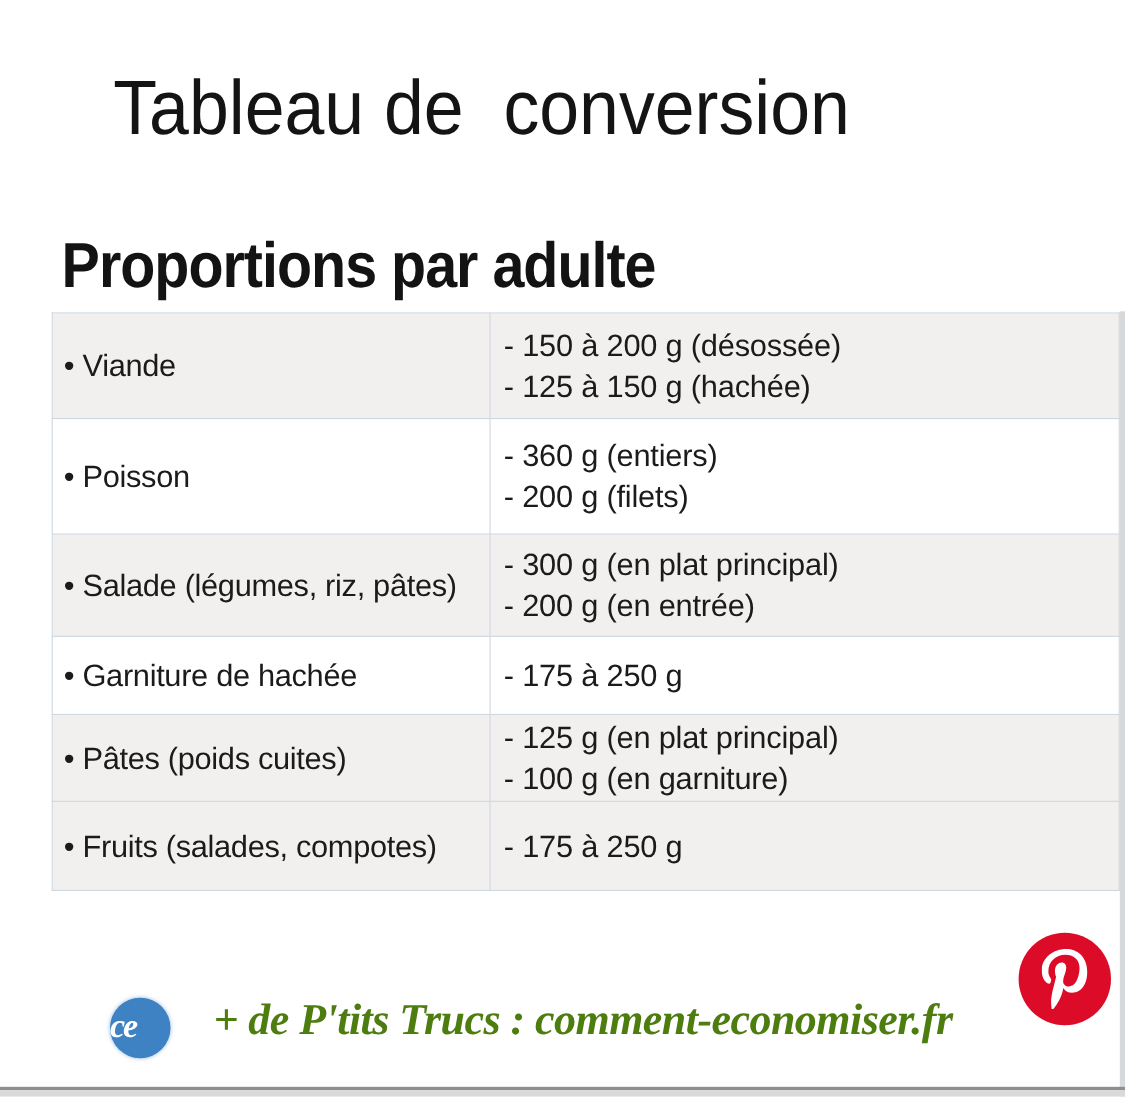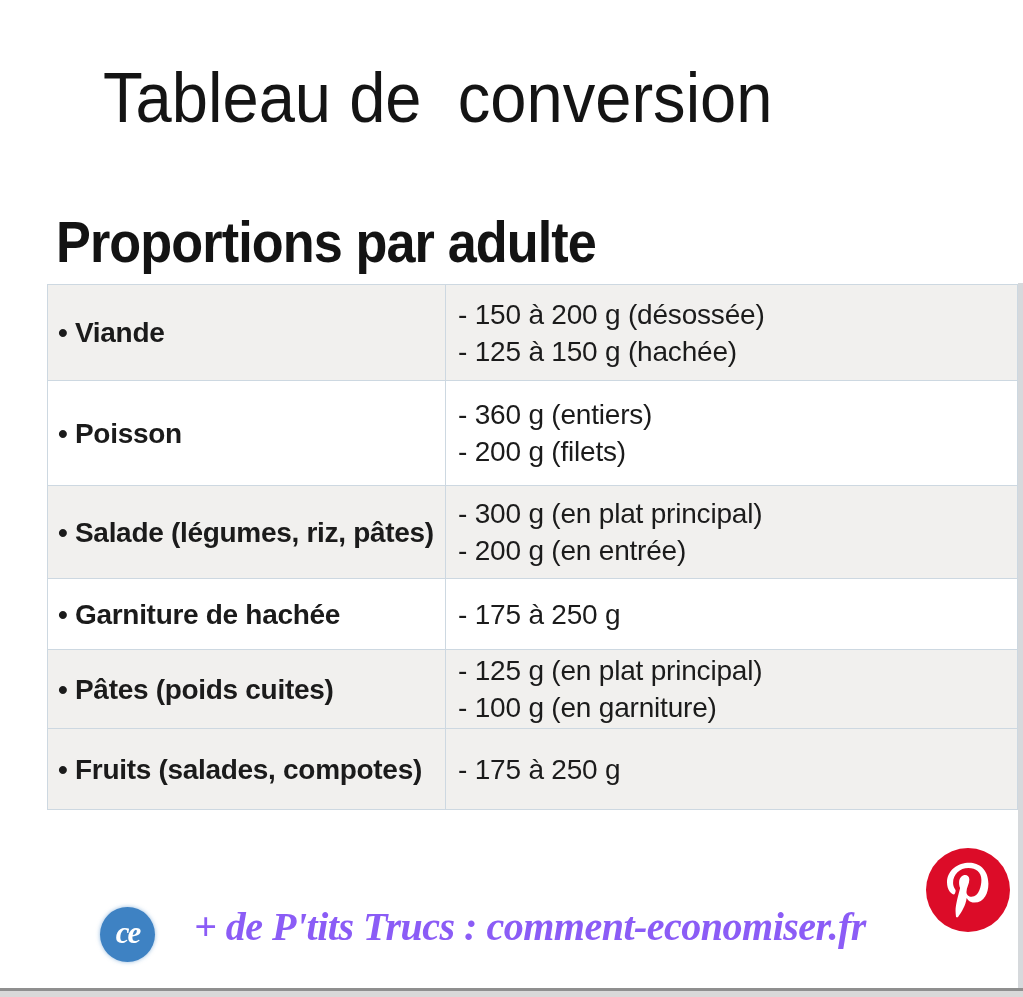--- a/index.html
+++ b/index.html
@@ -22,43 +22,43 @@
   }
   table.props{
     position:absolute;left:47px;top:284px;width:971px;
     border-collapse:collapse;table-layout:fixed;
   }
   table.props td{
     border:1px solid #cdd8e1;vertical-align:middle;
     color:#1b1b1b;font-size:28px;line-height:37px;
   }
   table.props col.c1{width:398px;}
-  table.props td.label-cell{font-weight:700;padding:2px 10px 2px 10px;letter-spacing:-0.3px;}
+  table.props td.label-cell{font-weight:400;padding:2px 10px 2px 10px;letter-spacing:-0.3px;}
   table.props td.value-cell{font-weight:400;padding:2px 8px 2px 12px;letter-spacing:-0.2px;}
   tr.r1{height:96px;} tr.r2{height:105px;} tr.r3{height:93px;}
   tr.r4{height:71px;} tr.r5{height:79px;} tr.r6{height:88px;} tr.r7{height:81px;}
   tr.alt td{background:#f1f0ee;}
   tr.plain td{background:#ffffff;}
   .footer{
     position:absolute;left:0;top:900px;width:1023px;height:80px;
   }
   .ce-logo{
     position:absolute;left:100px;top:7px;width:55px;height:55px;border-radius:50%;
     background:#3e82c3;box-shadow:0 0 4px rgba(62,130,195,.55);
-    display:flex;align-items:center;justify-content:center;
+    display:flex;align-items:center;
   }
   .ce-logo span{
     color:#ffffff;font-family:"Liberation Serif", serif;
     font-style:italic;font-weight:700;font-size:31px;line-height:1;
     letter-spacing:-2px;padding-bottom:4px;
   }
   .promo-text{
     position:absolute;left:194px;top:3px;
     font-family:"Liberation Serif", serif;font-style:italic;font-weight:700;
-    font-size:40px;color:#8b5cf6;letter-spacing:-0.5px;white-space:pre;
+    font-size:40px;color:#4d7c0f;letter-spacing:-0.5px;white-space:pre;
   }
   .pinterest-badge{
     position:absolute;left:926px;top:848px;width:84px;height:84px;border-radius:50%;
     background:#dc0c28;display:flex;align-items:center;justify-content:center;
     cursor:pointer;
   }
   .pinterest-badge svg{width:42px;height:56px;display:block;}
   .bottom-edge-line{
     position:absolute;left:0;top:988px;width:1023px;height:3px;background:#8f8f8f;
   }

